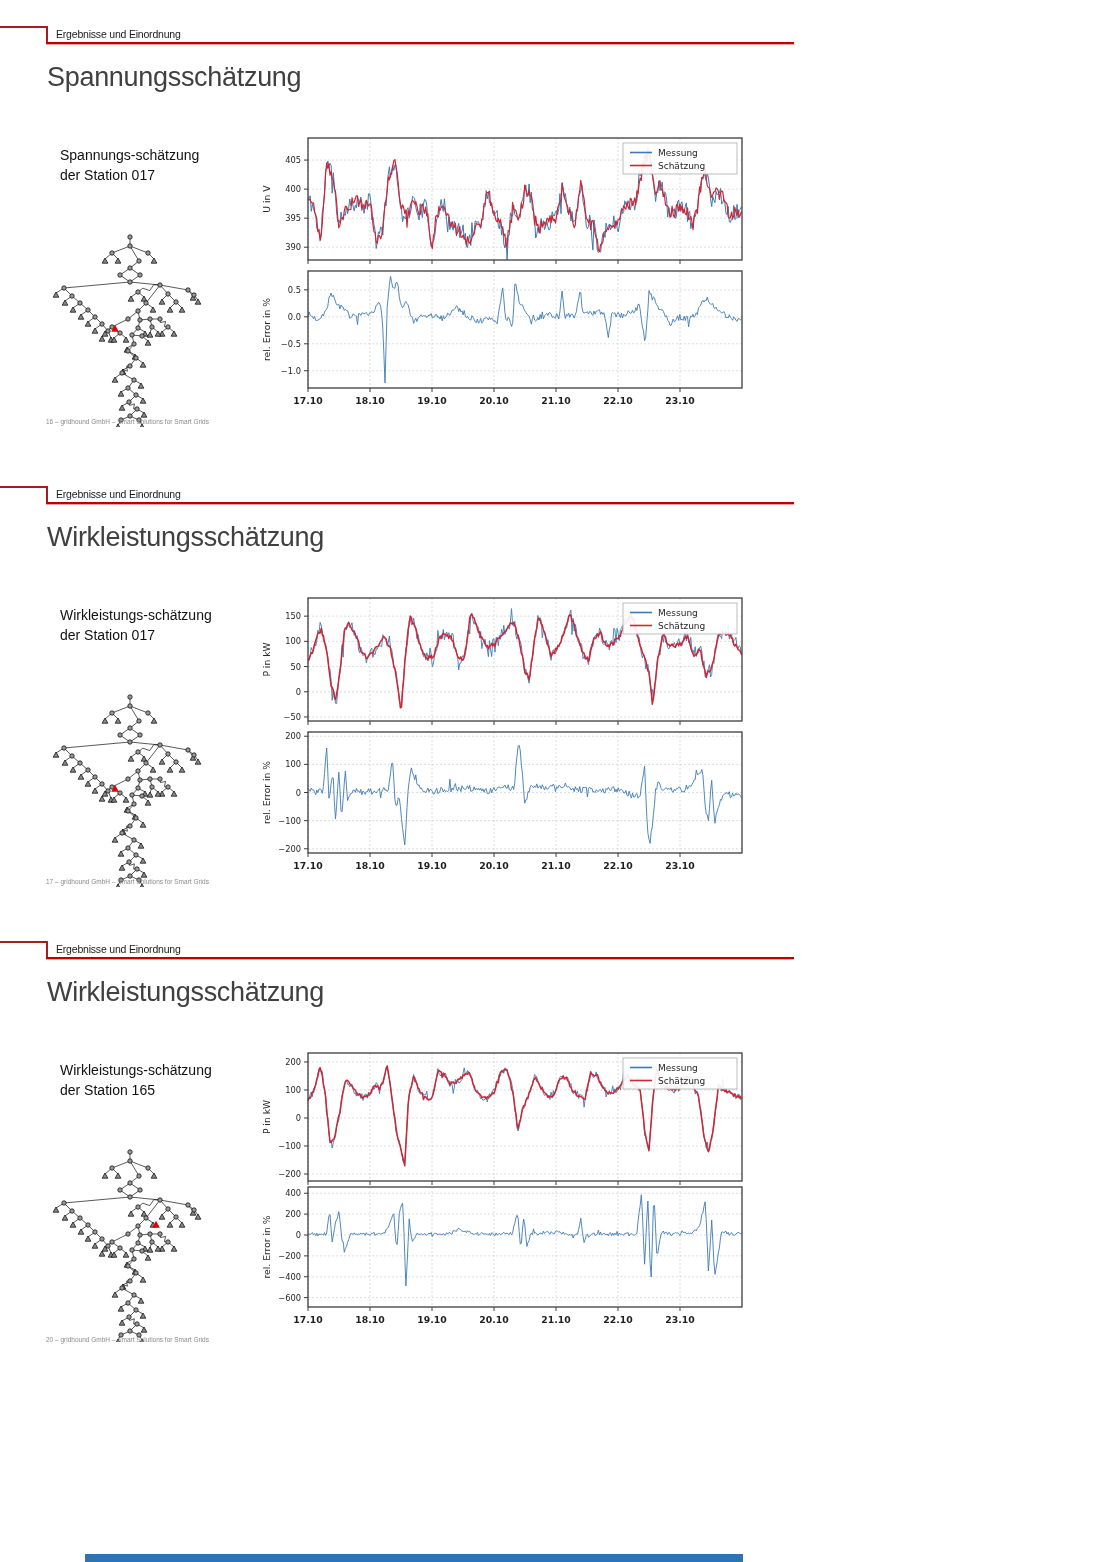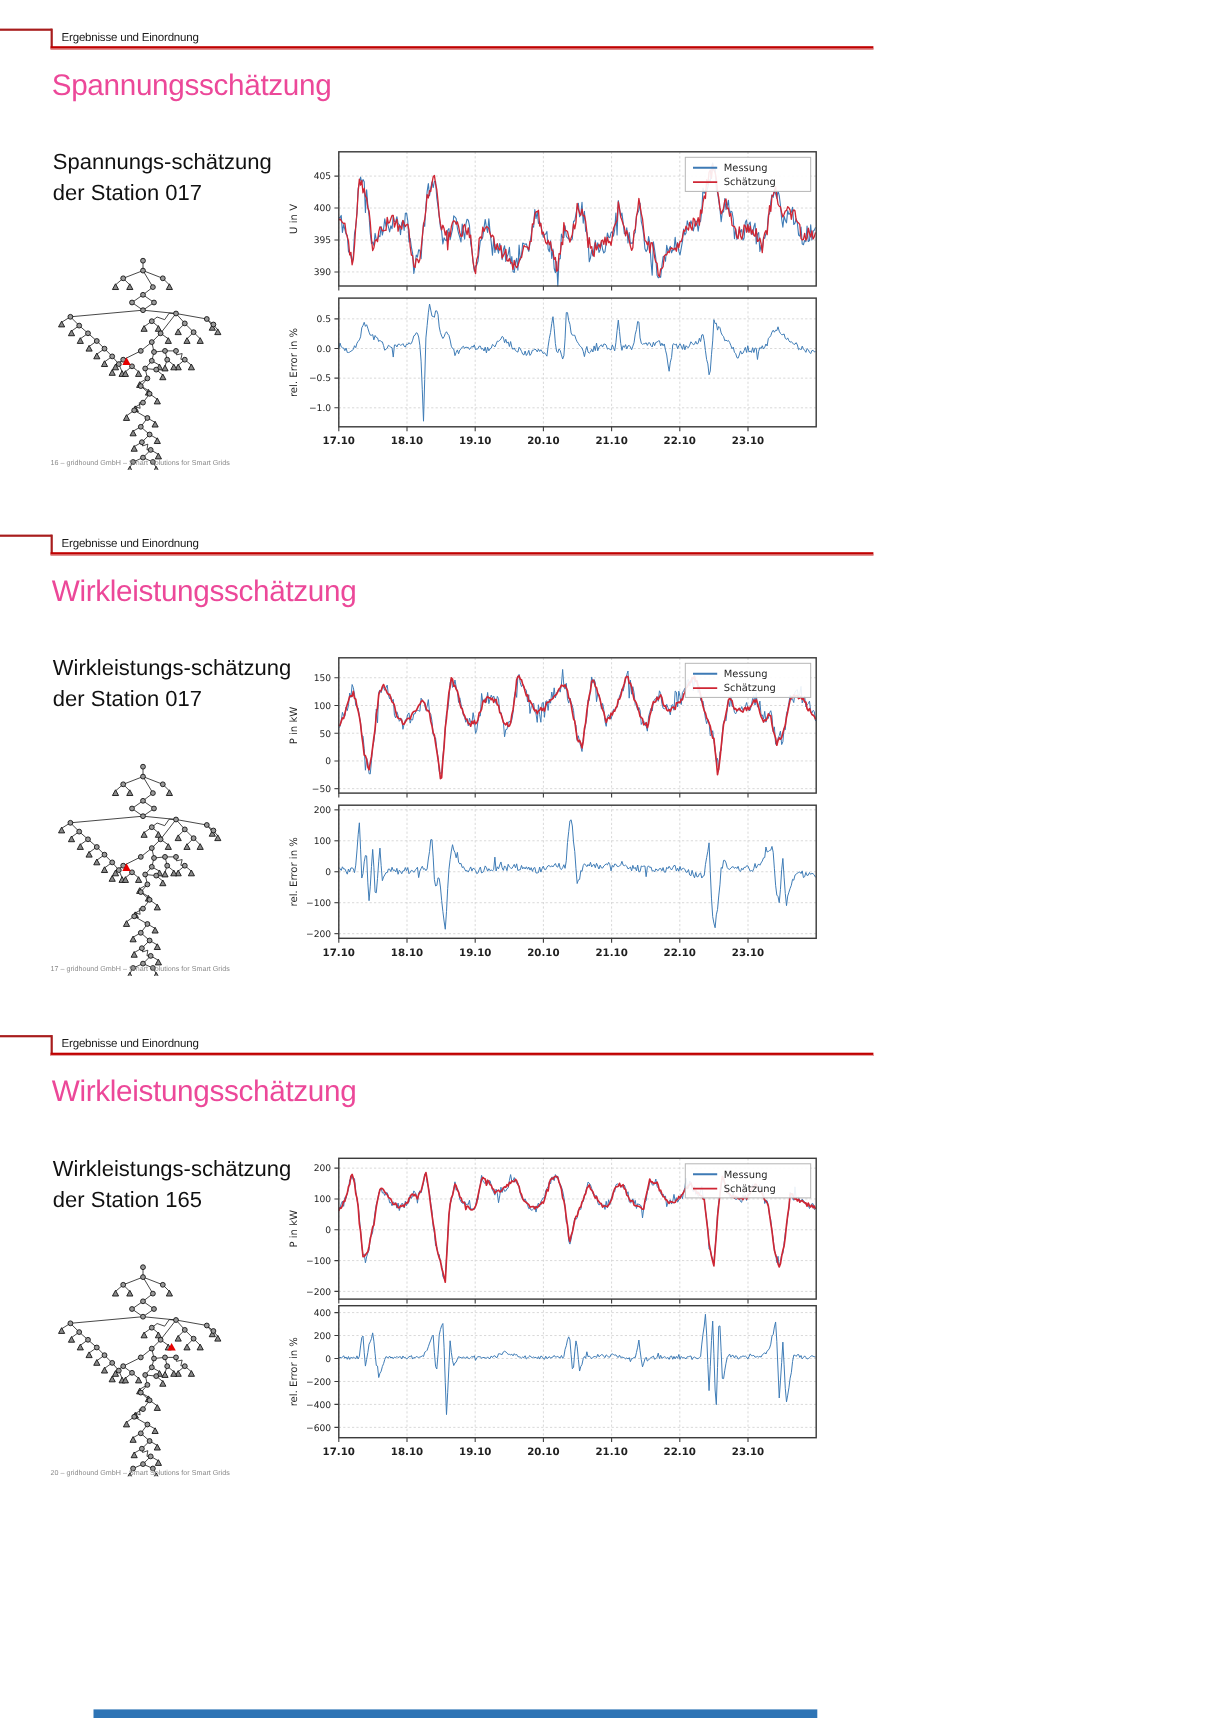--- a/index.html
+++ b/index.html
@@ -2,22 +2,22 @@
 <html><head>
 <meta charset="utf-8">
 <style>
   html,body{margin:0;padding:0;background:#fff;font-family:"Liberation Sans",sans-serif;}
   .page{position:relative;width:1114px;height:1562px;background:#fff;overflow:hidden;padding-left:31px;}
   .slide{position:absolute;left:0;width:1114px;}
   .hdr-line-a{position:absolute;left:0;top:26px;width:47px;height:2px;background:#a81d1d;}
   .hdr-line-v{position:absolute;left:46px;top:26px;width:2px;height:18px;background:#a81d1d;}
   .hdr-underline{position:absolute;left:46px;top:42px;width:748px;height:2px;background:#c00000;border-bottom:1px solid #e5a3a3;}
   .hdr-text{position:absolute;left:56px;top:28px;font-size:10.5px;color:#1a1a1a;letter-spacing:-0.2px;}
-  .title{position:absolute;left:47px;top:62px;margin:0;font-size:27px;font-weight:400;color:#ec4899;letter-spacing:-0.3px;}
-  .subtitle{position:absolute;left:48px;top:134px;margin:0;font-size:20px;line-height:1.42;color:#111;}
+  .title{position:absolute;left:47px;top:62px;margin:0;font-size:27px;font-weight:400;color:#404040;letter-spacing:-0.3px;}
+  .subtitle{position:absolute;left:48px;top:134px;margin:12px;font-size:14px;line-height:1.42;color:#111;}
   .net{position:absolute;left:42px;top:231px;width:165px;height:196px;}
   .charts{position:absolute;left:250px;top:136px;}
   .footer{position:absolute;left:46px;top:418px;font-size:6.5px;color:#8a8a8a;}
   .slide3 .footer{top:421px;}
   .bottombar{position:absolute;left:85px;top:1554px;width:658px;height:8px;background:#2e74b5;}
   svg text{font-family:"DejaVu Sans","Liberation Sans",sans-serif;}
 </style>
 </head>
 <body>
 

